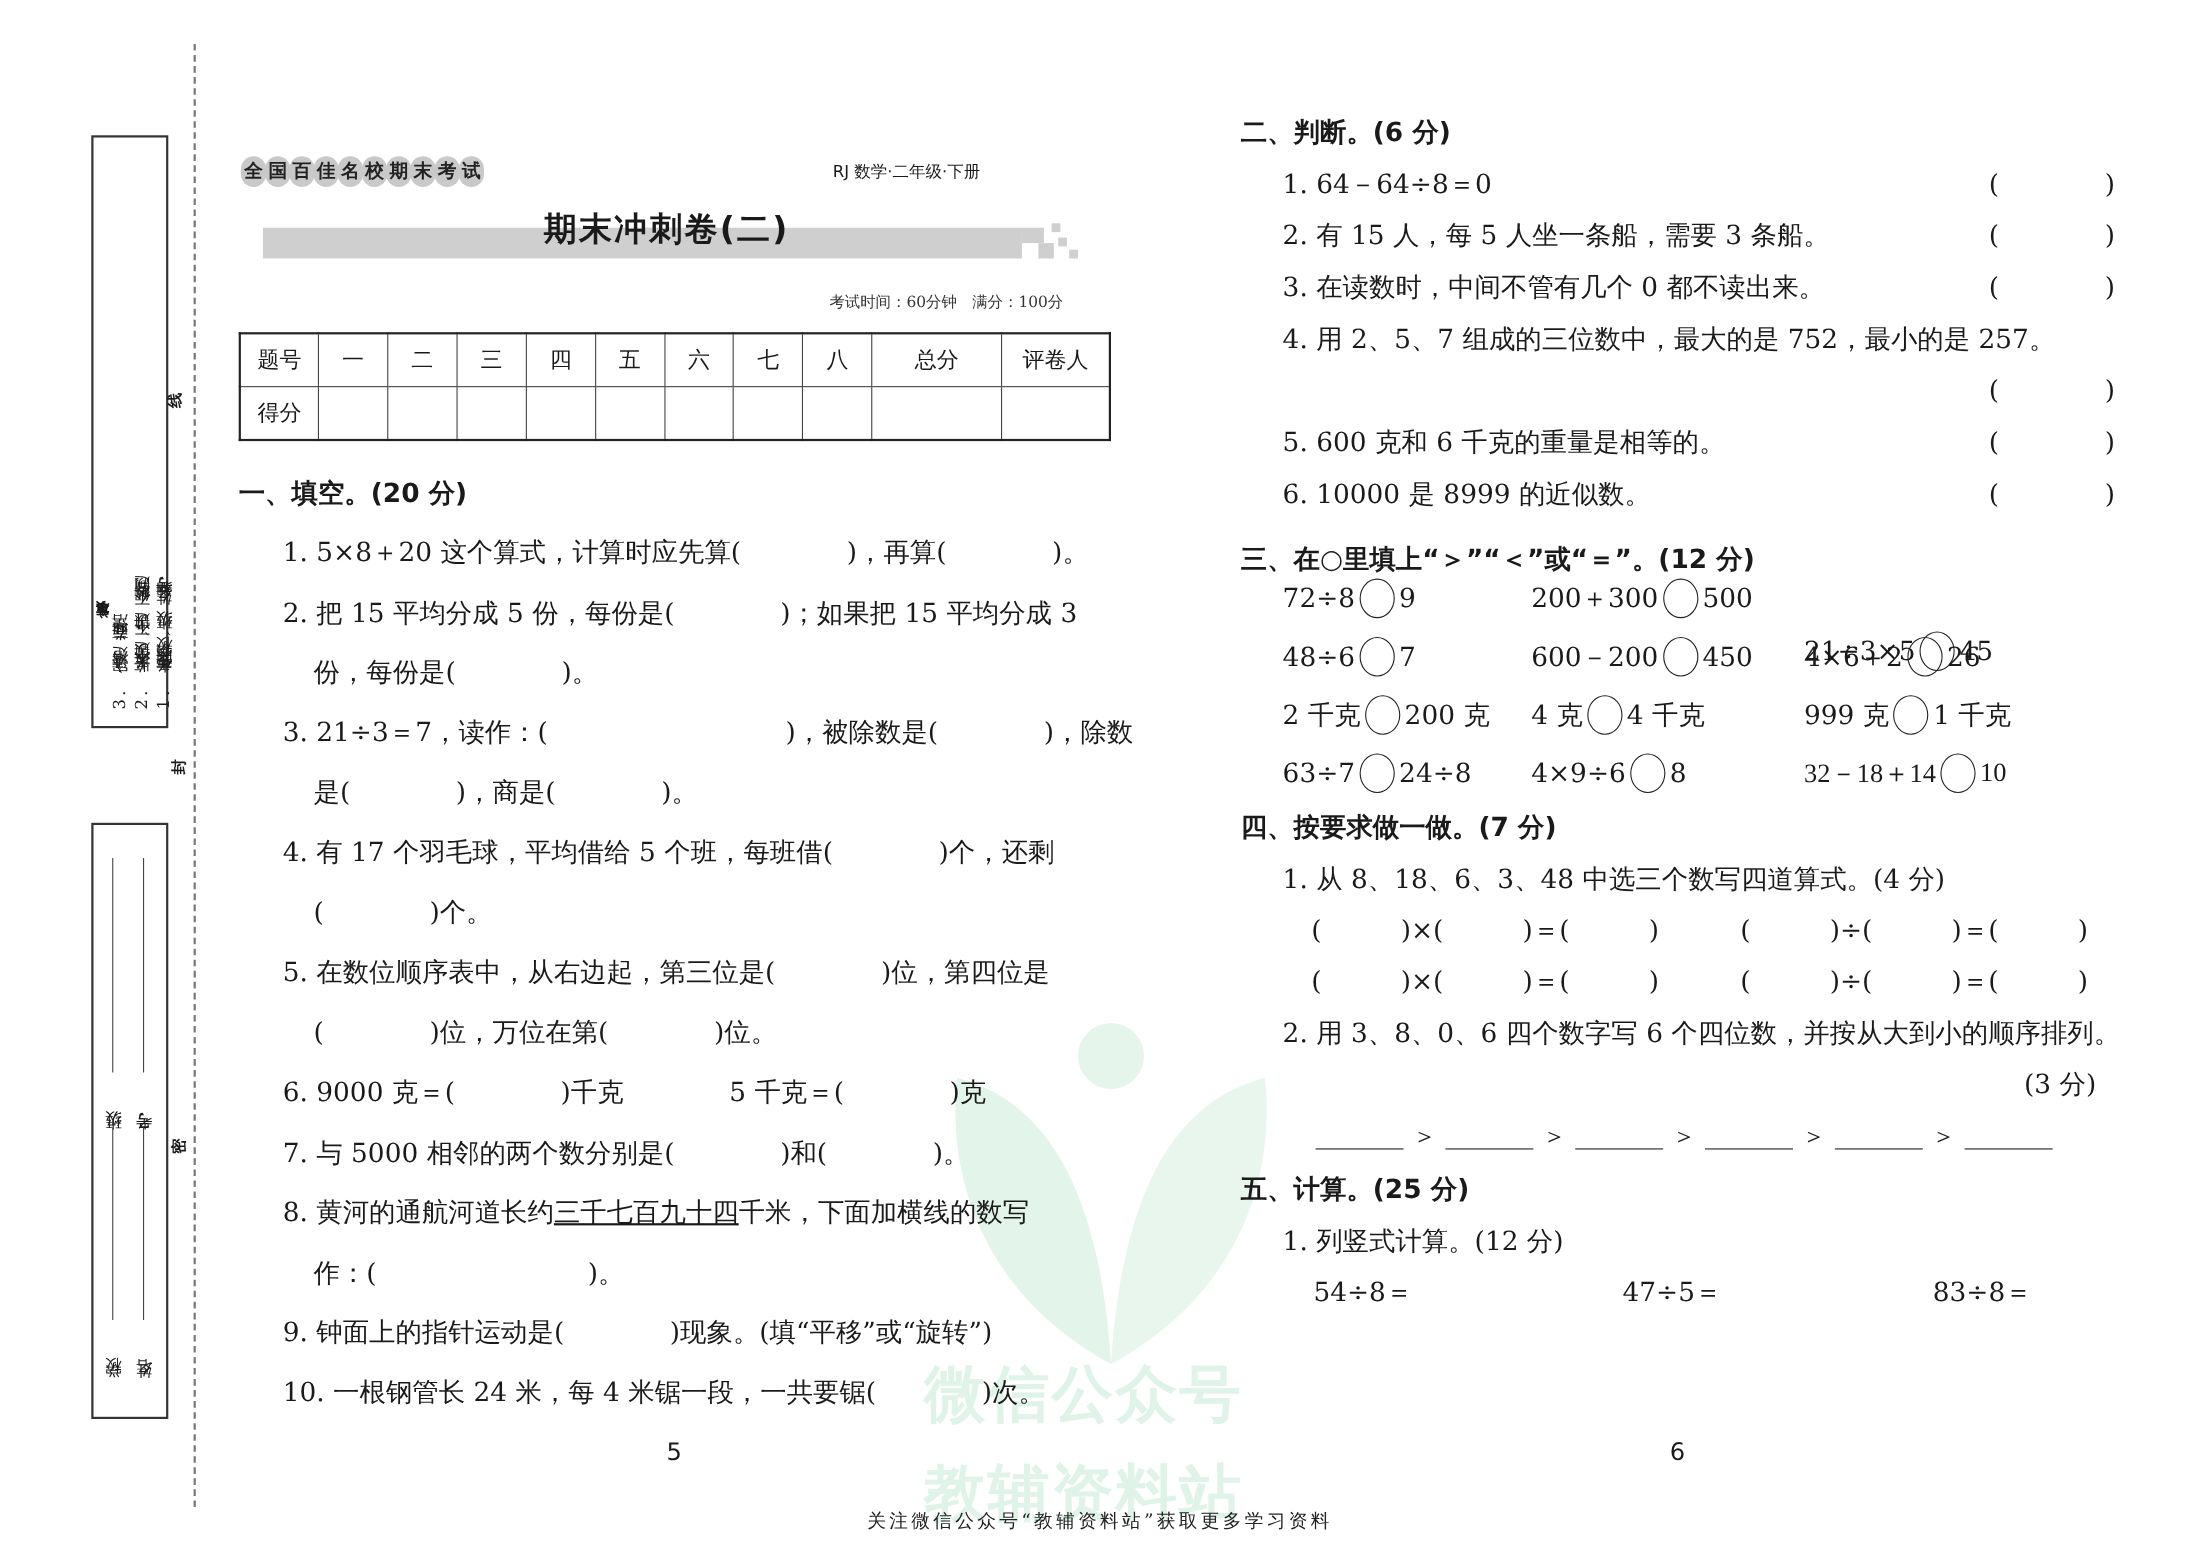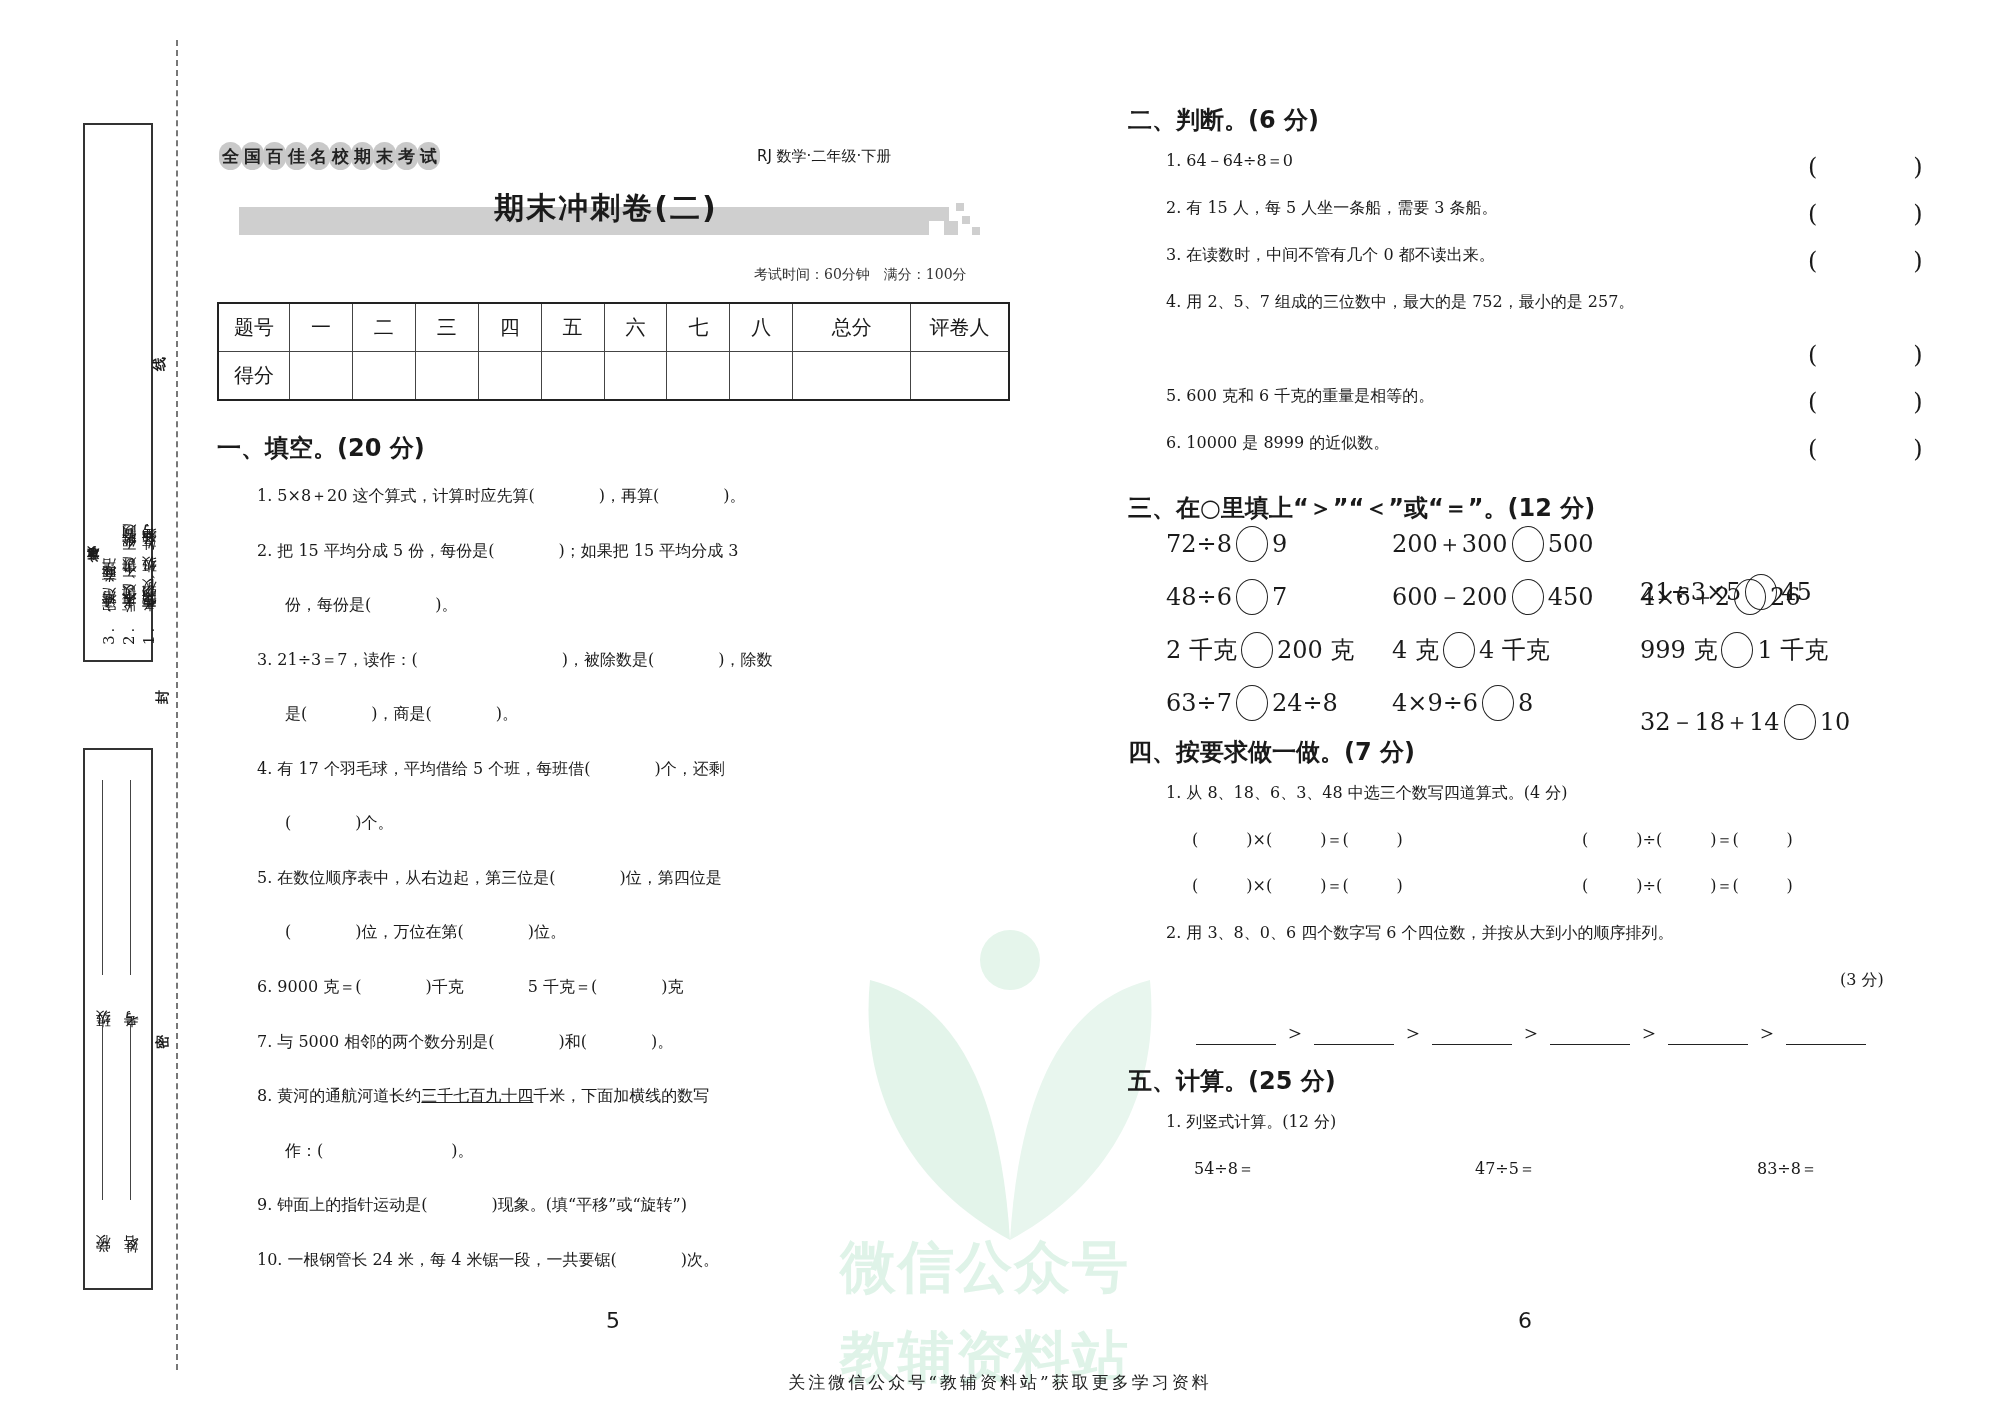--- a/index.html
+++ b/index.html
@@ -16,21 +16,21 @@
   .subject{position:absolute;left:757px;top:147px;font-family:"DejaVu Sans",sans-serif;font-size:15px;}
   .title-bar{position:absolute;left:239px;top:207px;width:690px;height:28px;background:#cfcfcf;}
   .title-deco{position:absolute;background:#cfcfcf;}
   .title{position:absolute;left:0;width:1212px;top:188px;text-align:center;font-family:"DejaVu Sans",sans-serif;
      font-size:30px;font-weight:bold;letter-spacing:2px;}
   .examinfo{position:absolute;right:1000px;top:266px;font-size:14px;color:#333;white-space:nowrap;}
   table.score{position:absolute;left:217px;top:302px;width:793px;height:92px;border-collapse:collapse;
      border:2.5px solid #222;font-family:"DejaVu Sans",sans-serif;font-size:20px;}
   table.score td{border:1px solid #444;text-align:center;height:45px;}
   .sec{position:absolute;font-family:"DejaVu Sans",sans-serif;font-size:24px;font-weight:bold;white-space:nowrap;}
-  .q{position:absolute;font-size:16px;white-space:pre;}
+  .q{position:absolute;font-size:24px;white-space:pre;}
   .paren{position:absolute;font-size:24px;}
   .cmp{position:absolute;font-size:24px;white-space:nowrap;display:flex;align-items:center;}
   .circle{display:inline-block;width:30px;height:34px;border:1.5px solid #222;border-radius:50%;margin:0 4px;}
   .blank-line{display:inline-block;width:80px;border-bottom:1.5px solid #222;height:22px;margin:0 8px;}
   .pageno{position:absolute;font-family:"DejaVu Sans",sans-serif;font-size:22px;}
   .footer{position:absolute;left:0;width:2000px;top:1395px;text-align:center;font-size:17px;letter-spacing:3px;color:#222;transform:translateY(-24px);}
   .wm-text{position:absolute;font-family:"DejaVu Sans",sans-serif;font-weight:bold;color:#dff3e8;font-size:56px;letter-spacing:2px;white-space:nowrap;}
   .u{text-decoration:underline;}
 </style>
 </head>
@@ -212,21 +212,21 @@
   <div class="cmp" style="left:1166px;top:685px;">
       <span>63÷7</span>
       <span class="circle"></span>
       <span>24÷8</span>
     </div>
   <div class="cmp" style="left:1392px;top:685px;">
       <span>4×9÷6</span>
       <span class="circle"></span>
       <span>8</span>
     </div>
-  <div class="cmp" style="left:1640px;top:704px;">
+  <div class="cmp" style="left:1640px;top:685px;font-family:Liberation Serif, serif;">
       <span>32－18＋14</span>
       <span class="circle"></span>
       <span>10</span>
     </div>
 </div>
 
 <div class="sec" style="left:1128px;top:736px;">四、按要求做一做。(7 分)</div>
 <div class="q" style="left:1166px;top:783px;">1. 从 8、18、6、3、48 中选三个数写四道算式。(4 分)</div>
 <div class="q" style="left:1192px;top:830px;">(　　　)×(　　　)＝(　　　)</div>
 <div class="q" style="left:1582px;top:830px;">(　　　)÷(　　　)＝(　　　)</div>

